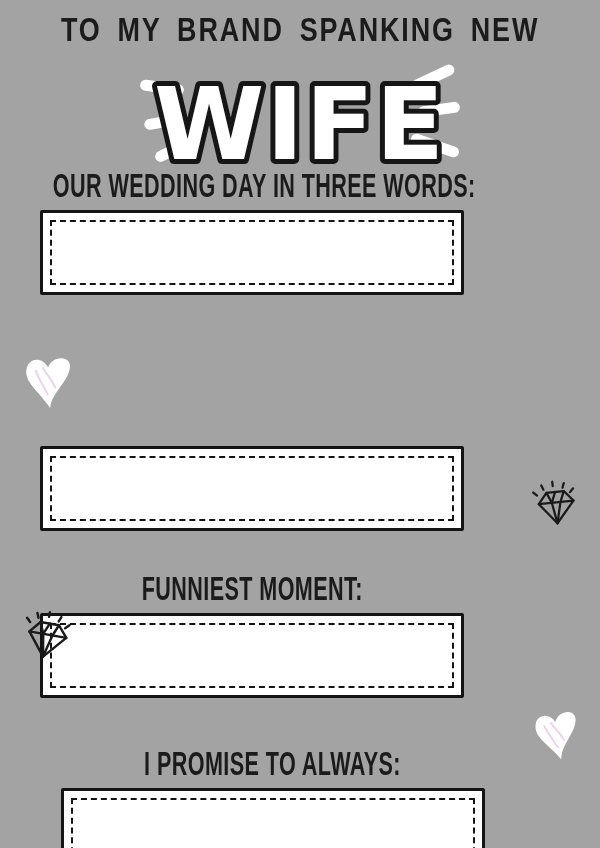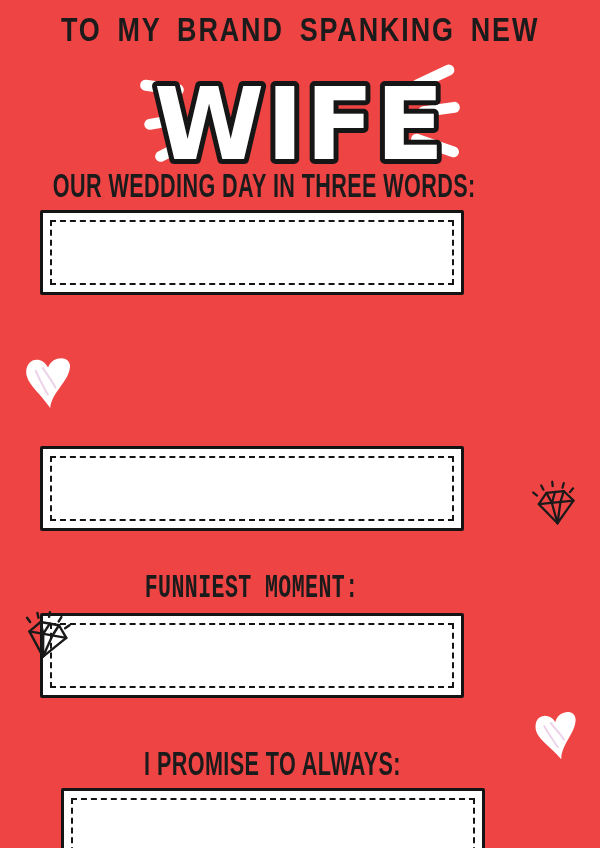--- a/index.html
+++ b/index.html
@@ -1,20 +1,20 @@
 <!DOCTYPE html>
 <html><head>
 <meta charset="utf-8">
 <style>
   html, body { margin: 0; padding: 0; }
   .page {
     position: relative;
     width: 600px;
     height: 848px;
-    background: #ef4444;
+    background: #a3a3a3;
     overflow: hidden;
     font-family: "Liberation Sans", sans-serif;
     color: #1b1b1b;
   }
 
   
   .header-intro {
     position: absolute;
     top: 14px; left: 0;
     width: 100%;
@@ -48,21 +48,21 @@
   .ray-l3 { left: 153px; top: 142px; width: 50px; transform: rotate(-27deg); }
   .ray-r1 { left: 410px; top: 72px;  width: 46px; transform: rotate(-25deg); }
   .ray-r2 { left: 418px; top: 104px; width: 42px; transform: rotate(-8deg); }
   .ray-r3 { left: 410px; top: 140px; width: 50px; transform: rotate(19deg); }
 
   
   .section { position: absolute; left: 0; width: 504px; }
   .sec-1 { top: 170px; }
   .sec-2 { top: 305px; }
   .sec-3 { top: 438px; }
-  .sec-4 { top: 573px; font-family: Liberation Mono, monospace; }
+  .sec-4 { top: 573px; }
   .sec-5 { top: 748px; padding-left: 21px; }
 
   .prompt-label {
     width: 100%;
     text-align: center;
     line-height: 32px;
     height: 32px;
     white-space: nowrap;
   }
   .prompt-label span {

